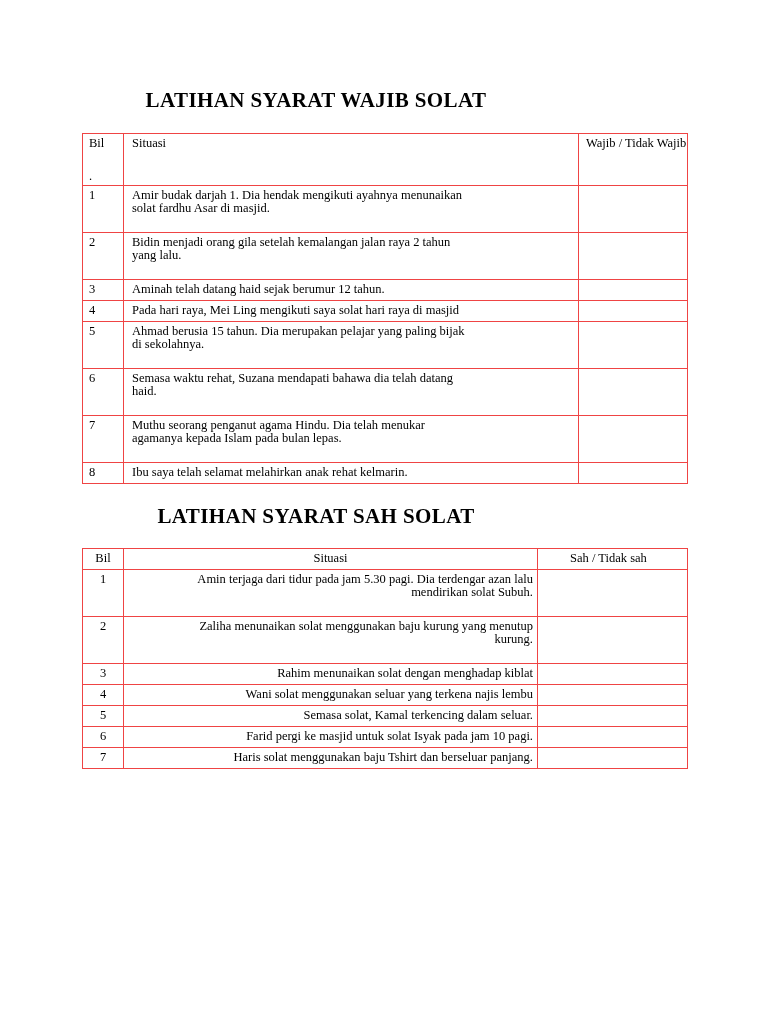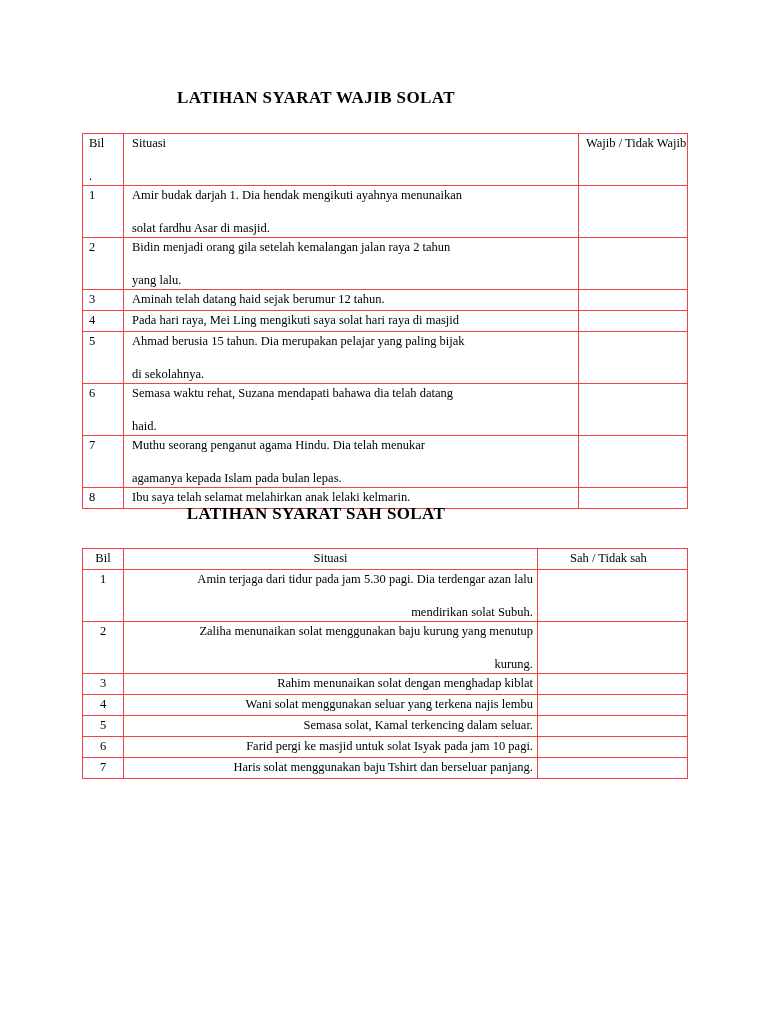--- a/index.html
+++ b/index.html
@@ -23,21 +23,21 @@
     width: 768px;
     height: 1024px;
   }
 
   .section-title {
     position: absolute;
     left: 0;
     width: 632px;
     text-align: center;
     font-weight: bold;
-    font-size: 17px;
+    font-size: 21px;
     letter-spacing: 0.4px;
     font-family: "Liberation Serif", "DejaVu Serif", serif;
   }
 
   #title-wajib { top: 88px; }
   #title-sah   { top: 504px; }
 
   table.ex-table {
     position: absolute;
     border-collapse: collapse;
@@ -77,21 +77,21 @@
   }
   #table-wajib th.h-ans,
   #table-wajib td.d-ans {
     padding: 3px 0 3px 7px;
     text-align: left;
   }
   #table-wajib tr.header-row th { height: 44px; }
   #table-wajib td.two-line { height: 40px; }
   #table-wajib td.one-line { height: 14px; }
 
-  .line2 { display: block; margin-top: 20px; }
+  .line2 { display: block; }
   .dotline { display: block; margin-top: 20px; font-size: 12.5px; }
 
   
   #table-sah {
     left: 82px;
     top: 548px;
     width: 605px;
   }
   #table-sah col.c-bil { width: 41px; }
   #table-sah col.c-sit { width: 414px; }
@@ -172,21 +172,21 @@
         <td class="d-sit two-line"><span>Semasa waktu rehat, Suzana mendapati bahawa dia telah datang</span><span class="line2">haid.</span></td>
         <td class="d-ans two-line answer-cell"></td>
       </tr>
       <tr>
         <td class="d-bil two-line">7</td>
         <td class="d-sit two-line"><span>Muthu seorang penganut agama Hindu. Dia telah menukar</span><span class="line2">agamanya kepada Islam pada bulan lepas.</span></td>
         <td class="d-ans two-line answer-cell"></td>
       </tr>
       <tr>
         <td class="d-bil one-line">8</td>
-        <td class="d-sit one-line">Ibu saya telah selamat melahirkan anak lelaki kelmarin.</td>
+        <td class="d-sit one-line">Ibu saya telah selamat melahirkan anak rehat kelmarin.</td>
         <td class="d-ans one-line answer-cell"></td>
       </tr>
     </tbody>
   </table>
 
   <div class="section-title" id="title-sah">LATIHAN SYARAT SAH SOLAT</div>
 
   <table class="ex-table" id="table-sah">
     <colgroup>
       <col class="c-bil">

